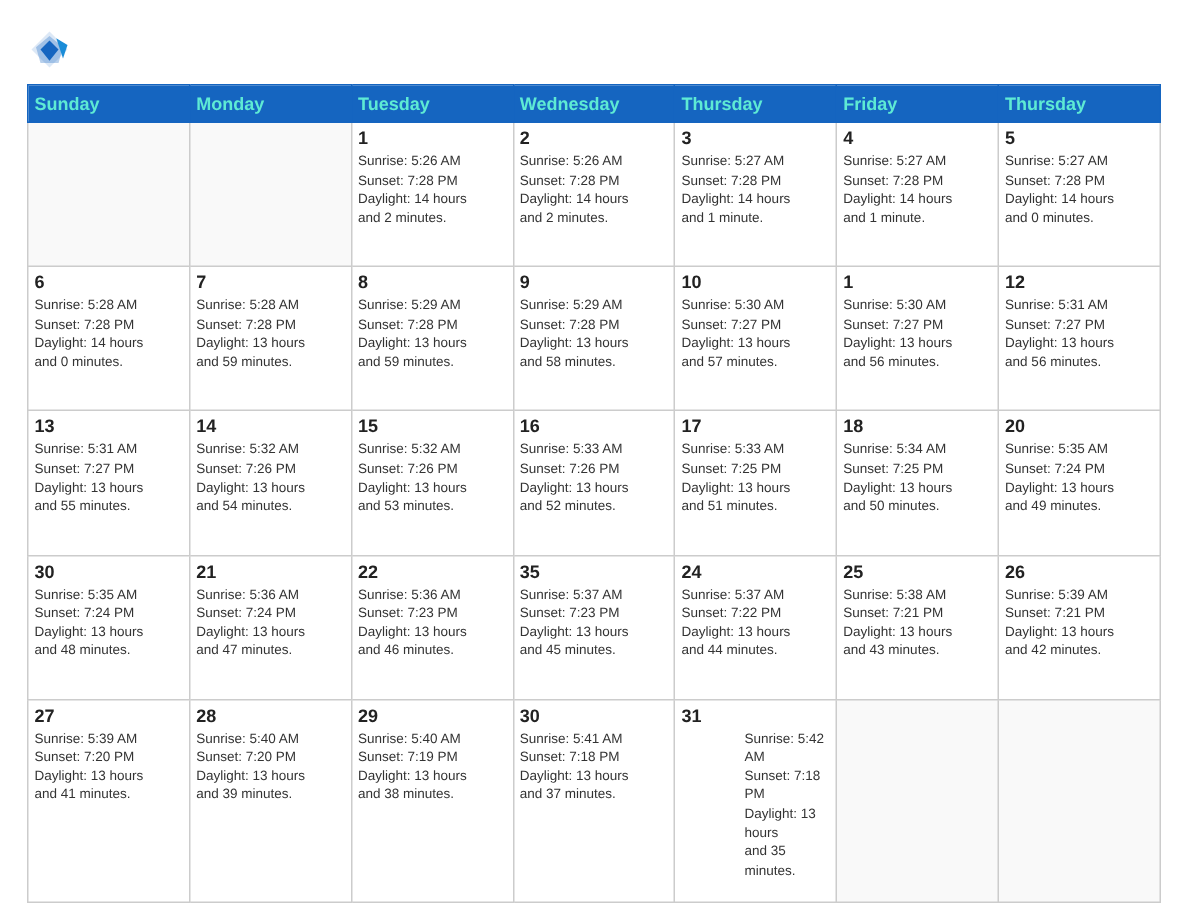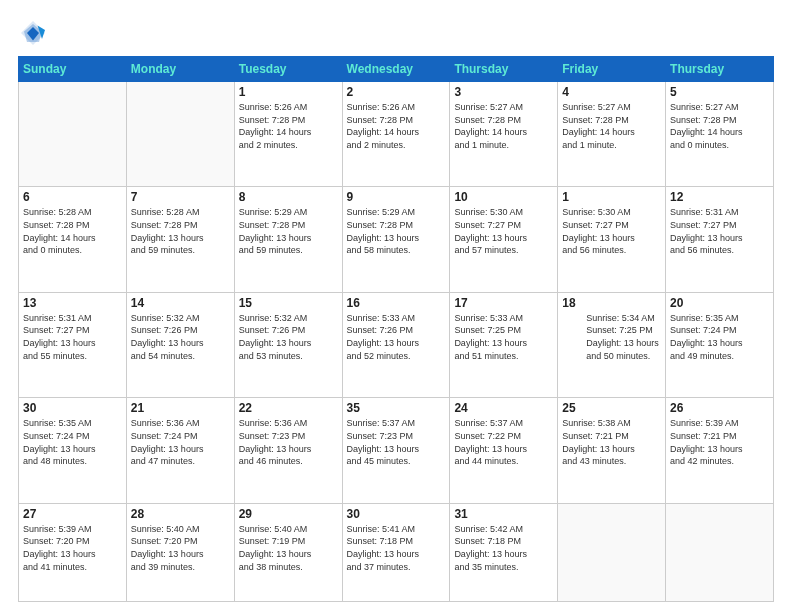--- a/index.html
+++ b/index.html
@@ -255,21 +255,21 @@
           </td>
           <td>
             <span class="day-num">17</span>
             <div class="day-info" style="white-space: pre-line;">Sunrise: 5:33 AM
 Sunset: 7:25 PM
 Daylight: 13 hours
 and 51 minutes.</div>
           </td>
           <td>
             <span class="day-num">18</span>
-            <div class="day-info" style="white-space: pre-line; margin-left: 24px;">Sunrise: 5:34 AM
+            <div class="day-info" style="white-space: pre-line;">Sunrise: 5:34 AM
 Sunset: 7:25 PM
 Daylight: 13 hours
 and 50 minutes.</div>
           </td>
           <td>
             <span class="day-num">20</span>
             <div class="day-info" style="white-space: pre-line;">Sunrise: 5:35 AM
 Sunset: 7:24 PM
 Daylight: 13 hours
 and 49 minutes.</div>
@@ -350,21 +350,21 @@
           </td>
           <td>
             <span class="day-num">30</span>
             <div class="day-info" style="white-space: pre-line;">Sunrise: 5:41 AM
 Sunset: 7:18 PM
 Daylight: 13 hours
 and 37 minutes.</div>
           </td>
           <td>
             <span class="day-num">31</span>
-            <div class="day-info" style="white-space: pre-line;">Sunrise: 5:42 AM
+            <div class="day-info" style="white-space: pre-line; margin-left: 42px;">Sunrise: 5:42 AM
 Sunset: 7:18 PM
 Daylight: 13 hours
 and 35 minutes.</div>
           </td>
           <td class="empty-cell"></td>
           <td class="empty-cell"></td>
         </tr>
       </tbody>
   </table>
 </div>

